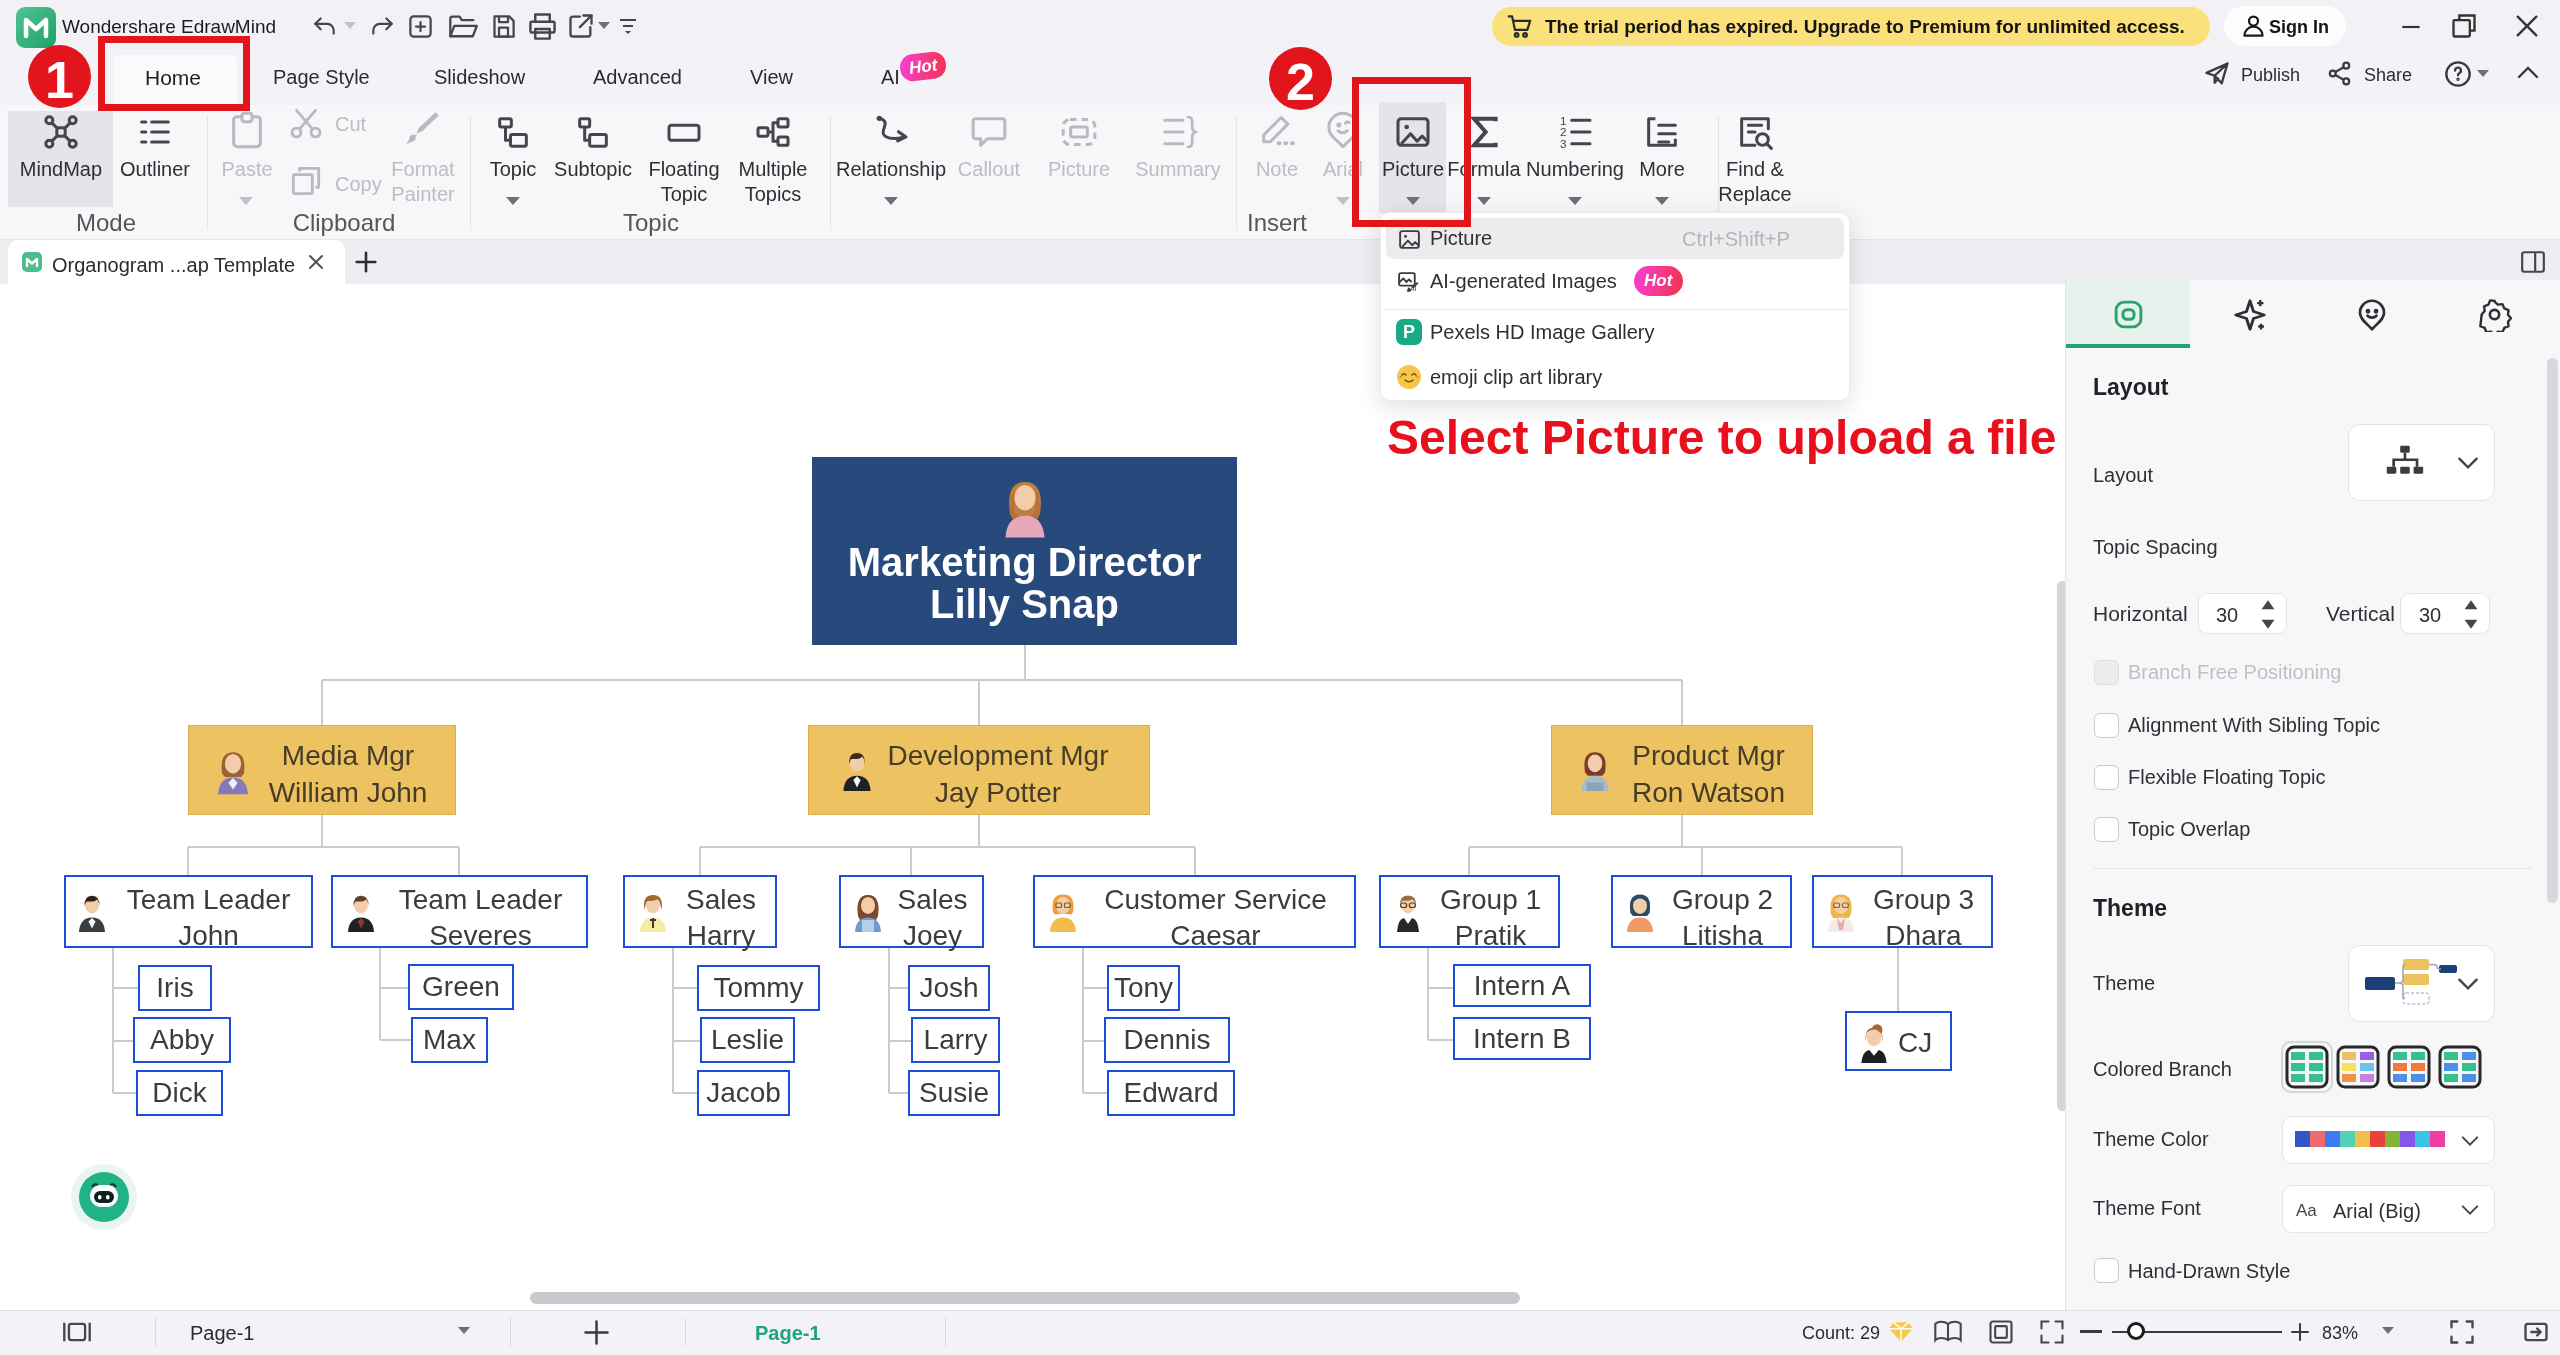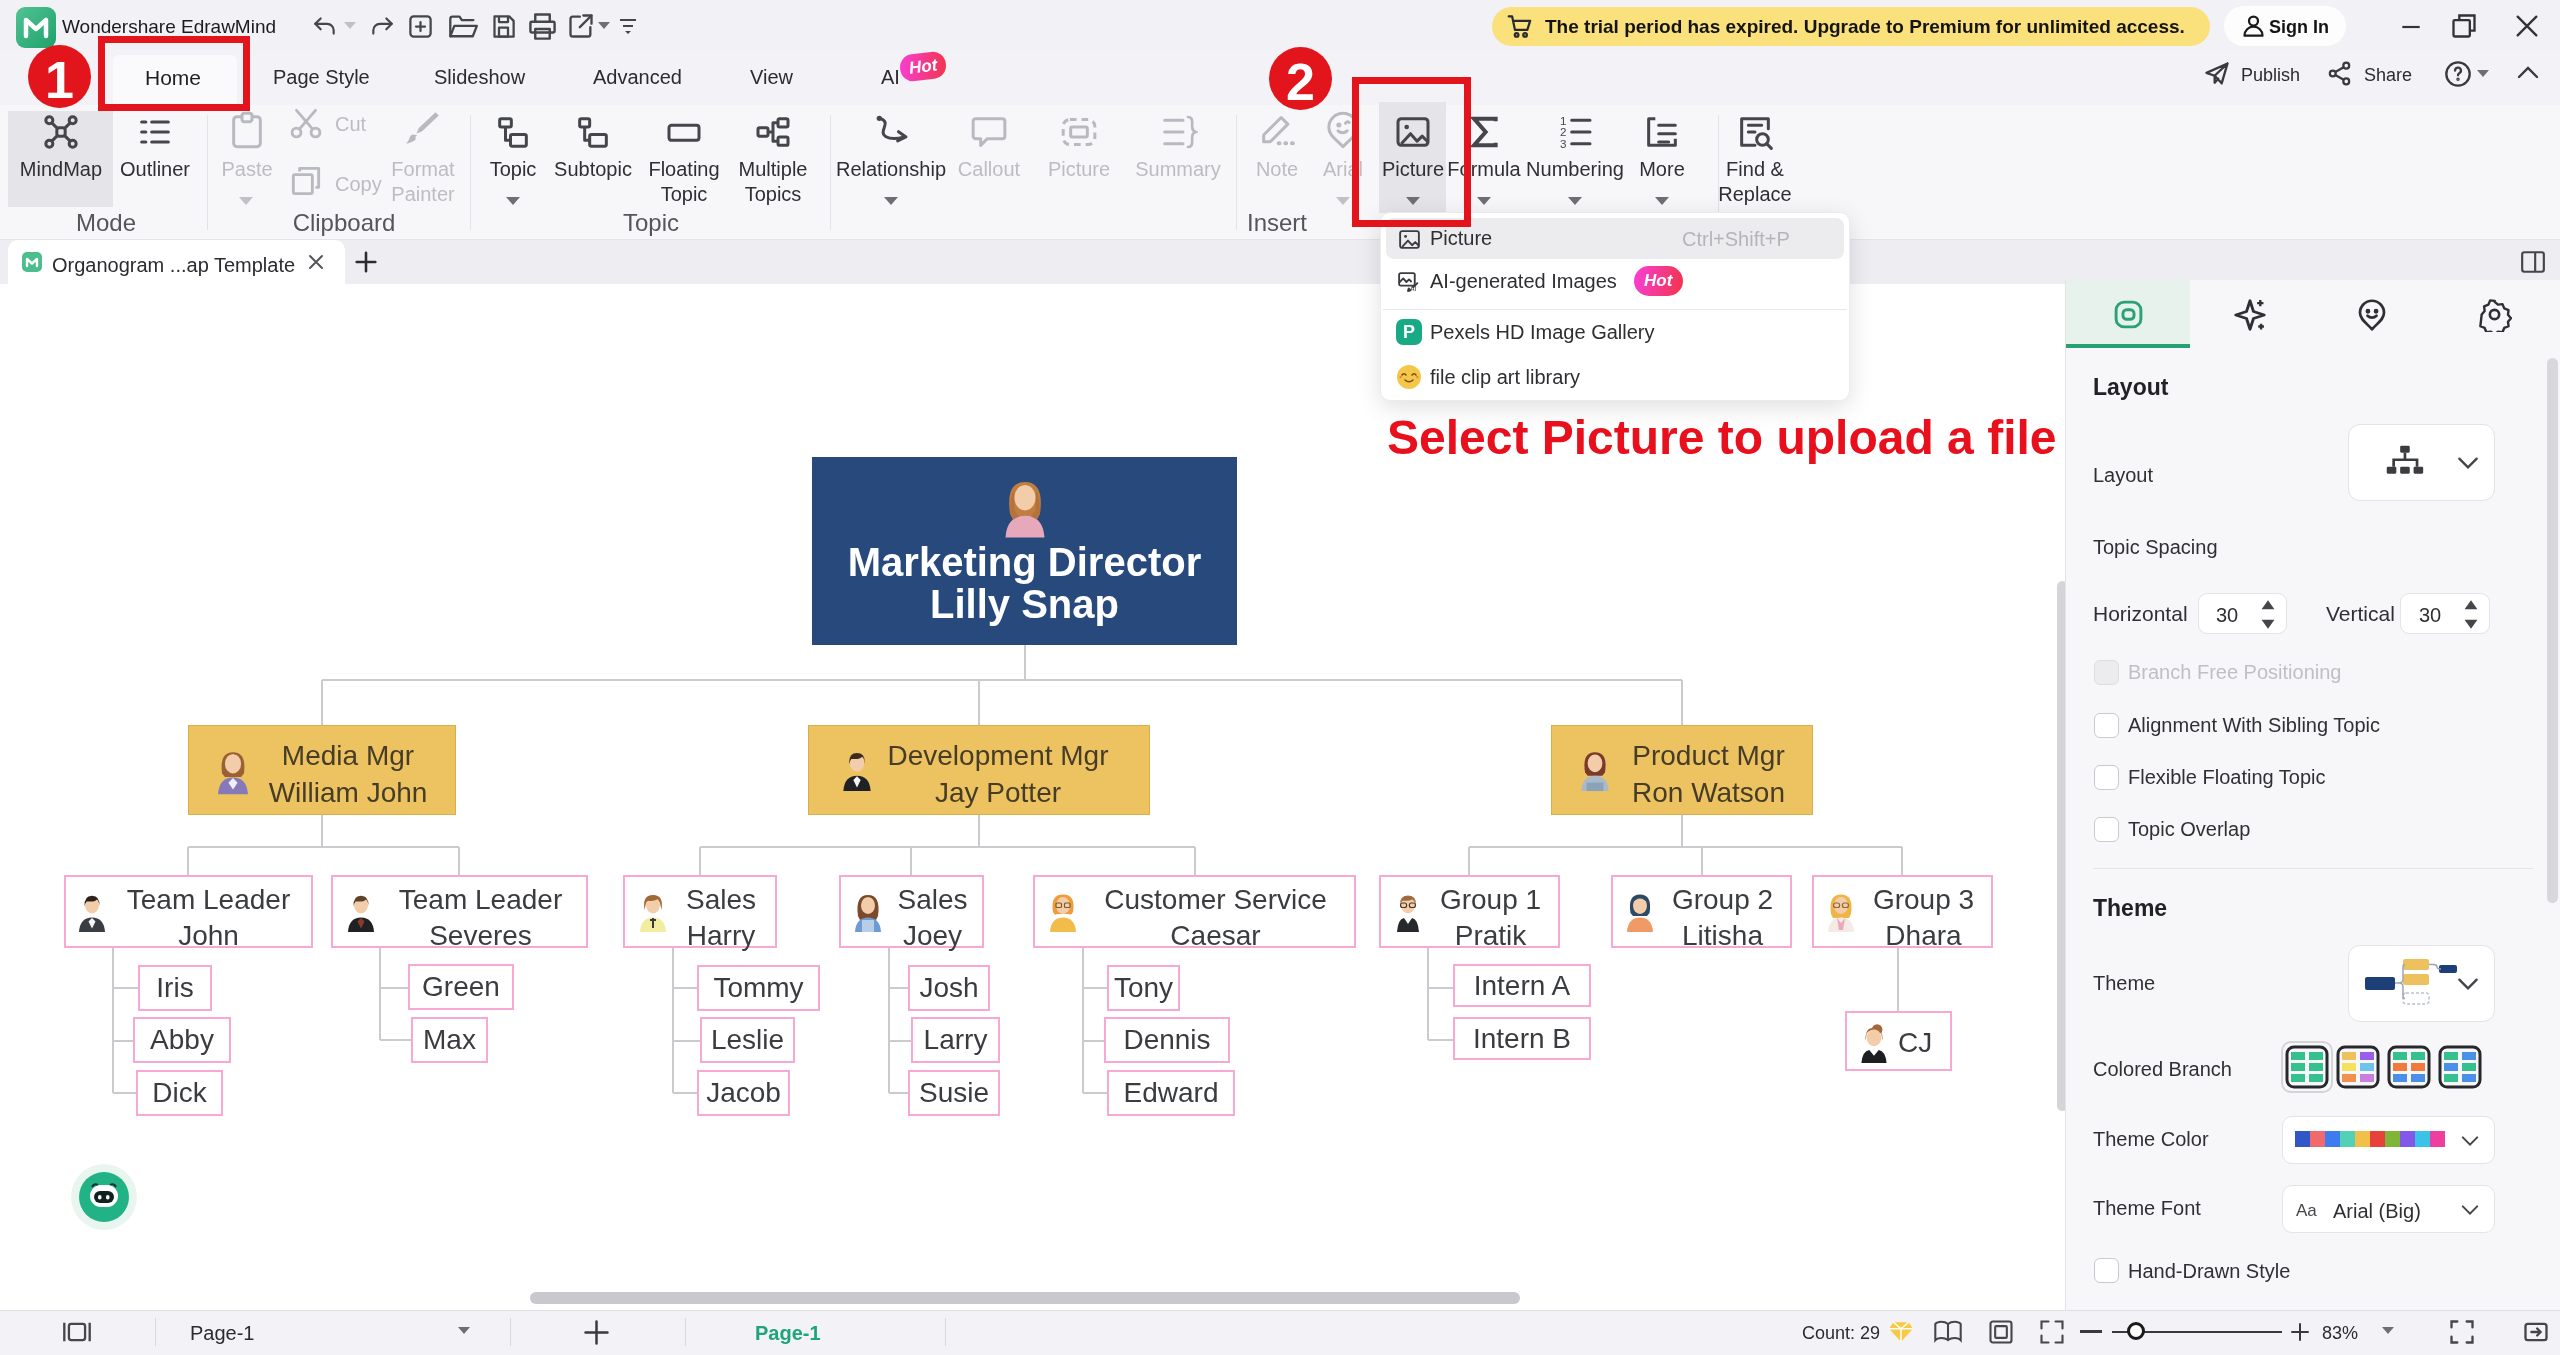--- a/index.html
+++ b/index.html
@@ -5,21 +5,21 @@
 html,body{width:2560px;height:1355px;overflow:hidden;background:#fff;font-family:"Liberation Sans",sans-serif;-webkit-font-smoothing:antialiased}
 .a{position:absolute}
 .ic{color:#45464b}
 .dis{color:#b9bac0}
 .sep{position:absolute;top:115px;width:1px;height:115px;background:#e3e3e8}
 .rlbl{position:absolute;width:160px;text-align:center;font-size:20px;color:#303034;line-height:25px}
 .rlbl.gray{color:#bcbcc2}
 .glbl{position:absolute;width:200px;text-align:center;font-size:24px;color:#55555a;top:209px}
 .caret{position:absolute;width:0;height:0;border-left:7px solid transparent;border-right:7px solid transparent;border-top:8px solid #6e6e74}
 .caret.gray{border-top-color:#c0c0c6}
-.node{position:absolute;background:#fff;border:2px solid #f9a8d4;display:flex;align-items:center;justify-content:center;text-align:left;color:#3a3c40}
+.node{position:absolute;background:#fff;border:2px solid #1d4ed8;display:flex;align-items:center;justify-content:center;text-align:left;color:#3a3c40}
 .lv4{font-size:28px}
 .chip{width:15px;height:16px;display:inline-block}
 </style></head>
 <body>
 
 <div class="a" style="left:0;top:0;width:2560px;height:50px;background:#f1f1f6"></div>
 
 <svg class="a" style="left:16px;top:7px" width="40" height="41" viewBox="0 0 40 41">
 <defs>
       <linearGradient id="lg" x1="0" y1="0" x2="1" y2="1">
@@ -678,21 +678,21 @@
 <div class="a" style="left:1383px;top:309px;width:464px;height:1px;background:#e8e8ec"></div>
 <div class="a" style="left:1396px;top:319px;width:26px;height:26px;background:#17aa85;border-radius:7px"></div>
 <div class="a" style="left:1403px;top:322px;font-size:18px;font-weight:bold;color:#fff">P</div>
 <div class="a" style="left:1430px;top:321px;font-size:20px;color:#2f2f33">Pexels HD Image Gallery</div>
 <svg class="a" style="left:1395px;top:363px" width="28" height="28" viewBox="0 0 28 28">
     <circle cx="14" cy="14" r="12" fill="#f5c748"></circle>
     <path d="M7 12 q2-2.5 4 0 M17 12 q2-2.5 4 0" stroke="#7a4a12" stroke-width="1.6" fill="none" stroke-linecap="round"></path>
     <path d="M10 17 q4 3.5 8 0" stroke="#7a4a12" stroke-width="1.6" fill="none" stroke-linecap="round"></path>
     <path d="M4 14 l3-1.5 -1 3 Z M24 14 l-3-1.5 1 3 Z" fill="#ef6a6a"></path>
   </svg>
-<div class="a" style="left:1430px;top:366px;font-size:20px;color:#2f2f33">file clip art library</div>
+<div class="a" style="left:1430px;top:366px;font-size:20px;color:#2f2f33">emoji clip art library</div>
 
 <div class="a" style="left:98px;top:36px;width:152px;height:75px;border:7px solid #e2141c"></div>
 <div class="a" style="left:28px;top:45px;width:63px;height:63px;border-radius:50%;background:#e2141c"></div>
 <div class="a" style="left:28px;top:50px;width:63px;text-align:center;font-size:52px;font-weight:bold;color:#fff">1</div>
 <div class="a" style="left:1352px;top:77px;width:119px;height:150px;border:7px solid #e2141c"></div>
 <div class="a" style="left:1269px;top:47px;width:63px;height:63px;border-radius:50%;background:#e2141c"></div>
 <div class="a" style="left:1269px;top:52px;width:63px;text-align:center;font-size:52px;font-weight:bold;color:#fff">2</div>
 <div class="a" style="left:1387px;top:410px;font-size:48px;font-weight:bold;color:#e8101c">Select Picture to upload a file</div>
 
 </body></html>

